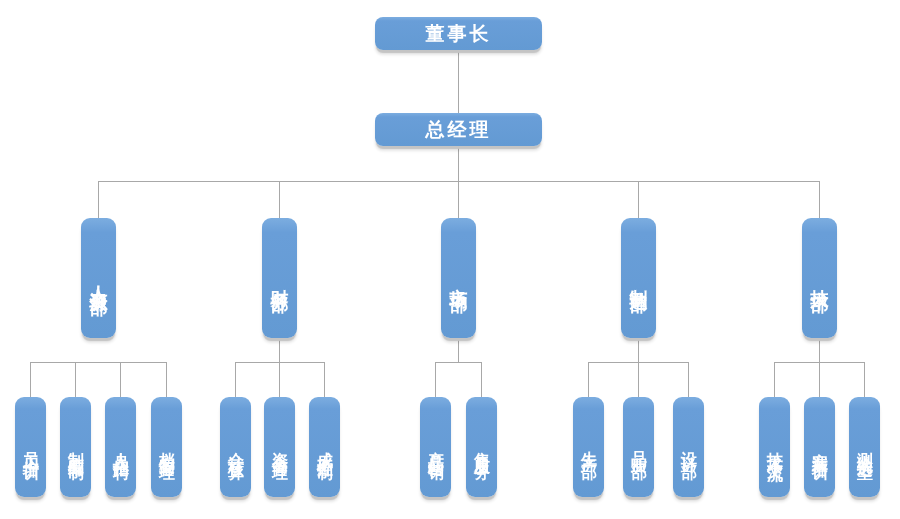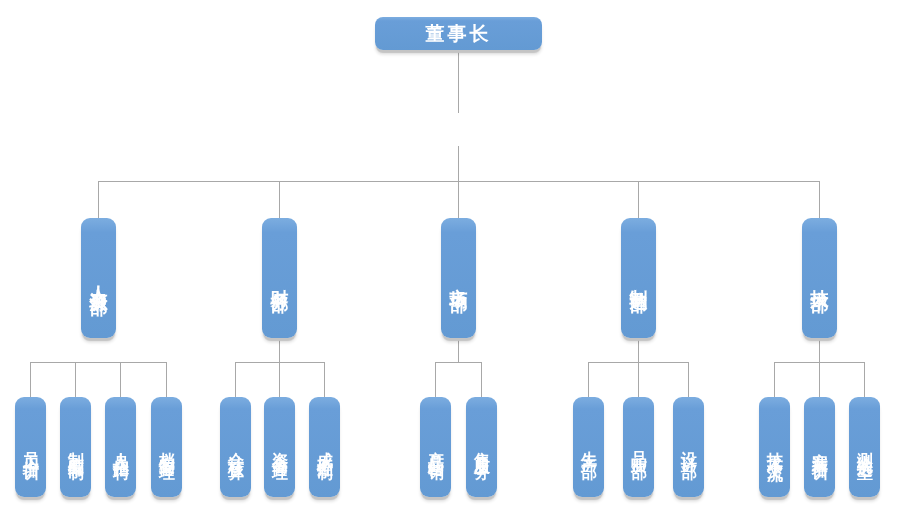--- a/index.html
+++ b/index.html
@@ -89,20 +89,21 @@
   <i class="ln v" style="left:688px;top:362px;height:35px;"></i>
 
   <i class="ln v" style="left:819px;top:338px;height:24px;"></i>
   <i class="ln h" style="left:774px;top:362px;width:91px;"></i>
   <i class="ln v" style="left:774px;top:362px;height:35px;"></i>
   <i class="ln v" style="left:819px;top:362px;height:35px;"></i>
   <i class="ln v" style="left:864px;top:362px;height:35px;"></i>
 
   <div class="node hbox" style="left:375px;top:17px;">董事长</div>
 
+  <div class="node hbox" style="left:375px;top:113px;">总经理</div>
 
   <div class="node dept" style="left:81px;">人力资源部</div>
   <div class="node dept" style="left:262px;">财务部</div>
   <div class="node dept" style="left:441px;">市场部</div>
   <div class="node dept" style="left:621px;">制造部</div>
   <div class="node dept" style="left:802px;">技术部</div>
 
   <div class="node sub" style="left:15px;">员工培训</div>
   <div class="node sub" style="left:60px;">制度编制</div>
   <div class="node sub" style="left:105px;">人员招聘</div>

